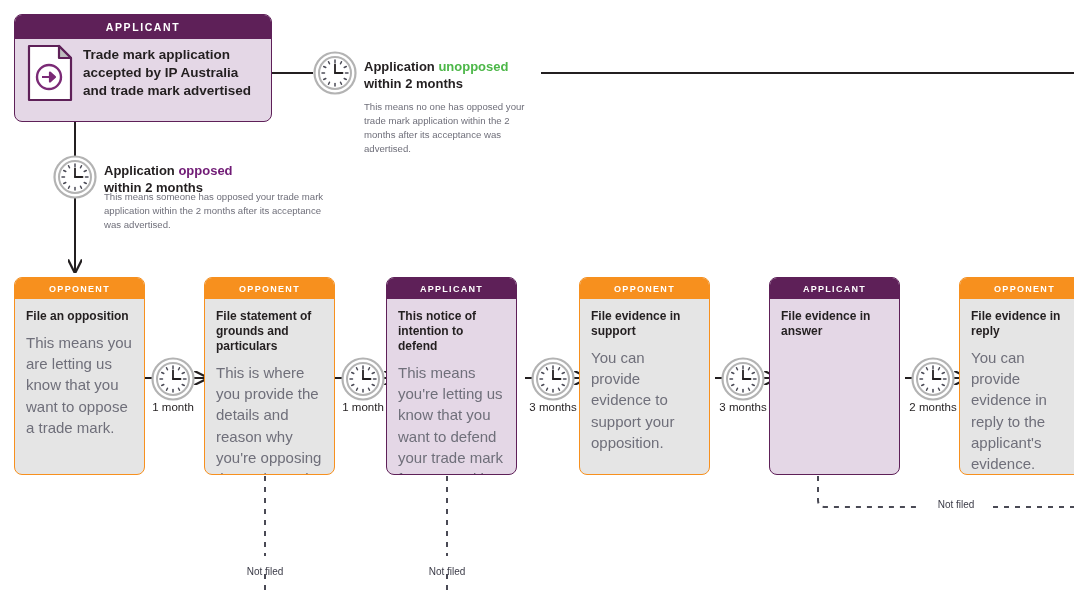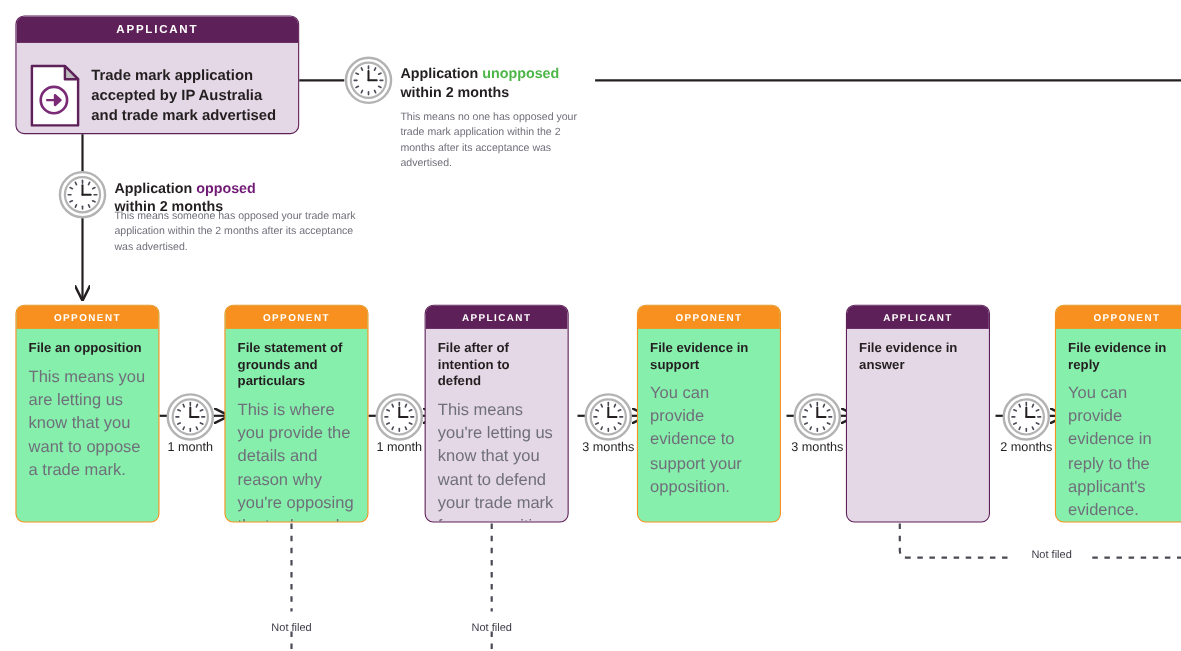--- a/index.html
+++ b/index.html
@@ -25,35 +25,35 @@
     overflow:hidden;
   }
   #top-card .hdr{
     height:24px;background:#5E2058;color:#fff;
     font-size:10.5px;font-weight:bold;letter-spacing:1.6px;
     display:flex;align-items:center;justify-content:center;
     text-transform:uppercase;
   }
   #top-card .body{
     display:flex;align-items:center;gap:10px;
-    padding:19px 10px 0 12px;
+    padding:5px 10px 0 12px;
   }
   #top-card .title{
     font-size:13.5px;font-weight:bold;color:#231f20;line-height:1.33;
   }
 
   
   .doc-icon{width:46px;height:58px;flex:0 0 46px;}
 
   
   .card{
     position:absolute;top:277px;width:131px;height:198px;
     border-radius:8px;box-sizing:border-box;overflow:hidden;
   }
-  .card.opponent{border:1.5px solid #F7901E;background:#86efac;}
+  .card.opponent{border:1.5px solid #F7901E;background:#e5e5e5;}
   .card.applicant{border:1.5px solid #5E2058;background:#E4D7E6;}
   .card .hdr{
     height:21px;color:#fff;font-size:9px;font-weight:bold;
     letter-spacing:1.3px;display:flex;align-items:center;justify-content:center;
     text-transform:uppercase;
   }
   .card.opponent .hdr{background:#F7901E;}
   .card.applicant .hdr{background:#5E2058;}
   .card .ctitle{
     font-size:12px;font-weight:bold;color:#231f20;line-height:1.24;
@@ -215,21 +215,21 @@
   </div>
 
   <div class="card opponent" style="left:204px;">
     <div class="hdr">OPPONENT</div>
     <div class="ctitle">File statement of grounds and particulars</div>
     <div class="cdesc">This is where you provide the details and reason why you're opposing the trade mark registration.</div>
   </div>
 
   <div class="card applicant" style="left:386px;">
     <div class="hdr">APPLICANT</div>
-    <div class="ctitle">File after of intention to defend</div>
+    <div class="ctitle">This notice of intention to defend</div>
     <div class="cdesc">This means you're letting us know that you want to defend your trade mark from opposition.</div>
   </div>
 
   <div class="card opponent" style="left:579px;">
     <div class="hdr">OPPONENT</div>
     <div class="ctitle">File evidence in support</div>
     <div class="cdesc">You can provide evidence to support your opposition.</div>
   </div>
 
   <div class="card applicant" style="left:769px;">

